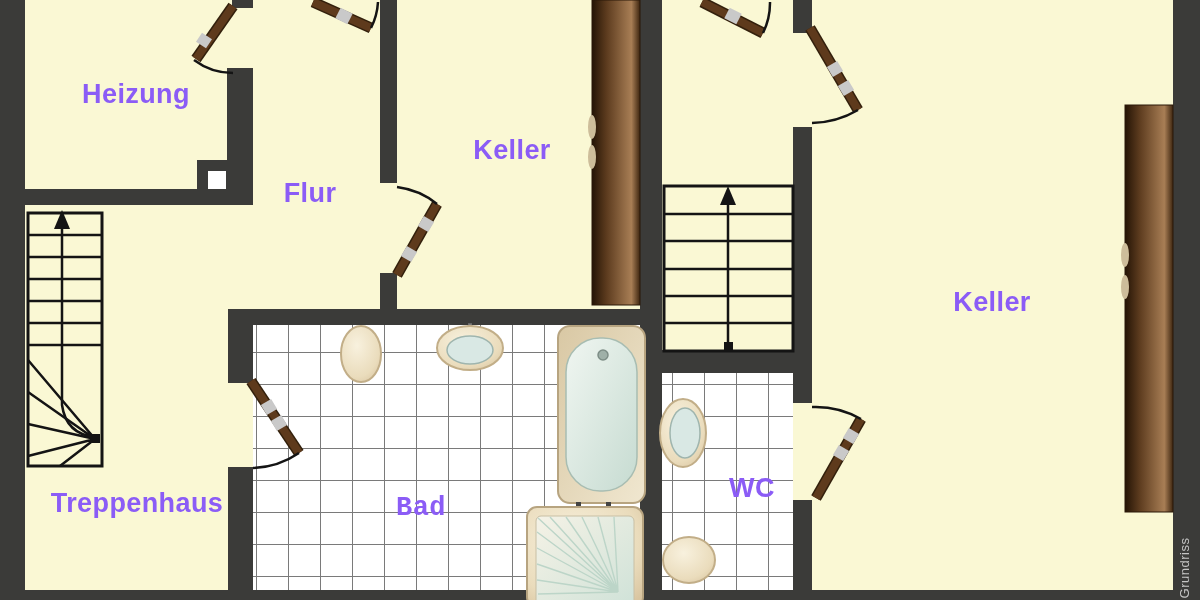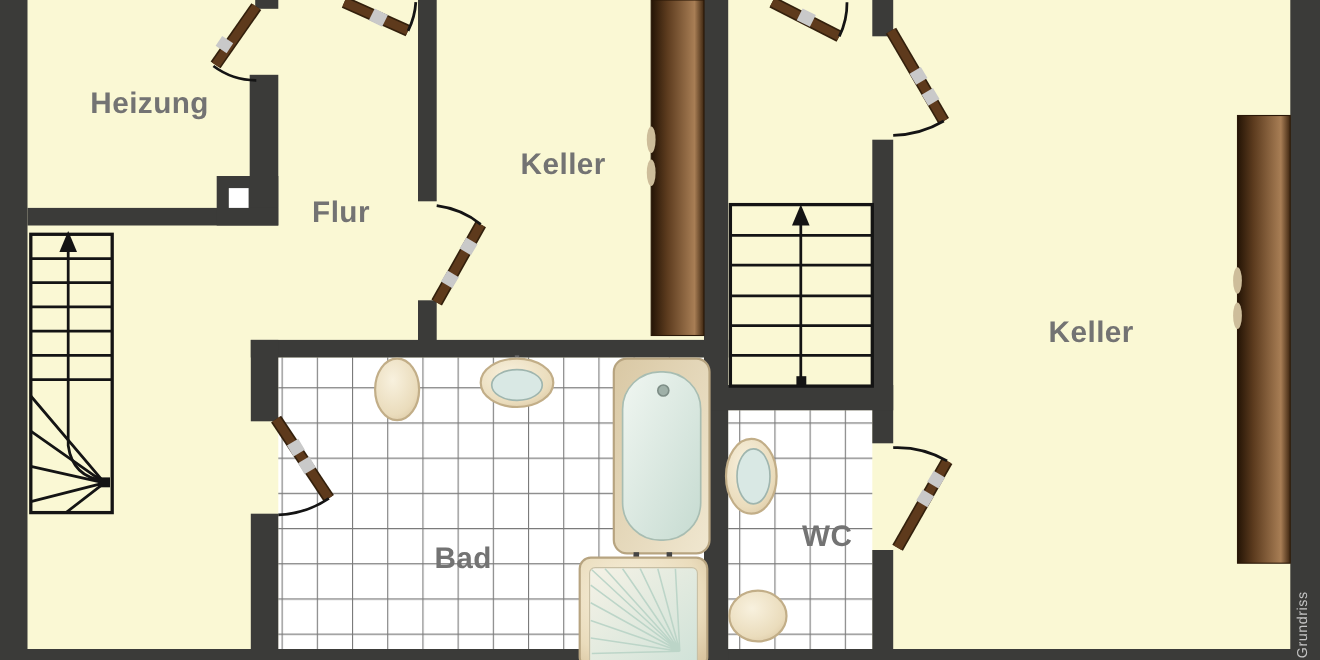--- a/index.html
+++ b/index.html
@@ -27,21 +27,21 @@
   .stair-thin{stroke:var(--line);stroke-width:2.5;fill:none;}
   .arc{stroke:var(--line);stroke-width:2.5;fill:none;}
   .leaf-outline{stroke:var(--door-dark);stroke-width:11;fill:none;stroke-linecap:butt;}
   .leaf{stroke:var(--door);stroke-width:8;fill:none;stroke-linecap:butt;}
   .plate{stroke:#C9C9C9;stroke-width:12;fill:none;stroke-linecap:butt;}
   .room-label{
     position:absolute;
     transform:translate(-50%,-50%);
     font-weight:bold;
     font-size:27px;
-    color:#737373;
+    color:#8b5cf6;
     letter-spacing:0.4px;
     white-space:nowrap;
   }
   .watermark{
     position:absolute;
     left:1184px;top:568px;
     transform:translate(-50%,-50%) rotate(-90deg);
     font-size:13px;
     color:var(--watermark);
     letter-spacing:0.5px;
@@ -215,17 +215,18 @@
       <line class="plate" x1="276" y1="418" x2="282" y2="428"></line>
       <path class="arc" d="M299 453 A87 87 0 0 1 253 468"></path>
     </g>
   </g>
 </svg>
 
   <div class="room-label" style="left:136px;top:94px;">Heizung</div>
   <div class="room-label" style="left:310px;top:193px;">Flur</div>
   <div class="room-label" style="left:512px;top:150px;">Keller</div>
   <div class="room-label" style="left:992px;top:302px;">Keller</div>
-  <div class="room-label" style="left:421px;top:508px;">Bad</div>
+  <div class="room-label" style="left:137px;top:503px;">Treppenhaus</div>
+  <div class="room-label" style="left:421px;top:508px;font-family:Liberation Mono, monospace;">Bad</div>
   <div class="room-label" style="left:752px;top:488px;">WC</div>
 
   <div class="watermark">Grundriss</div>
 </div>
 
 </body></html>

